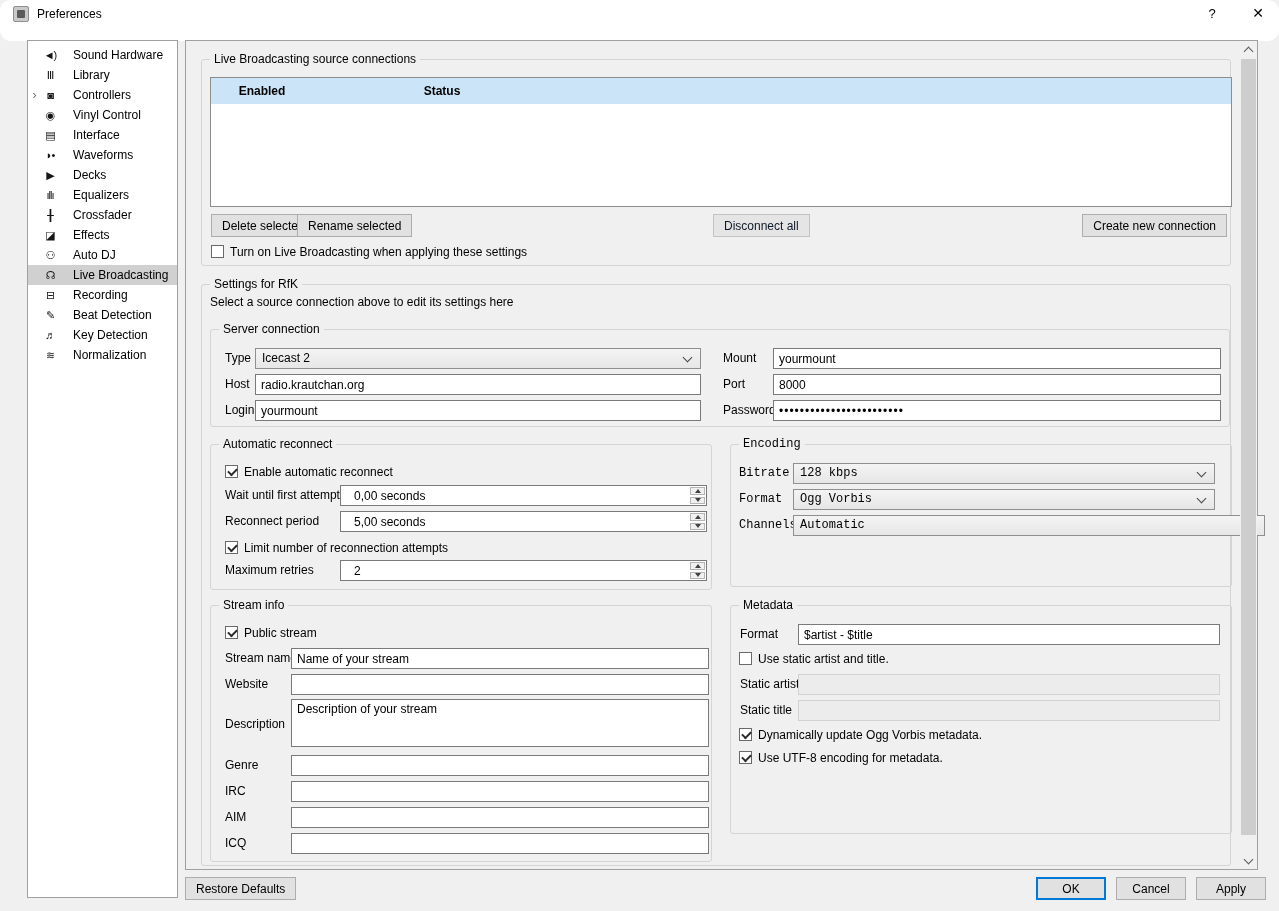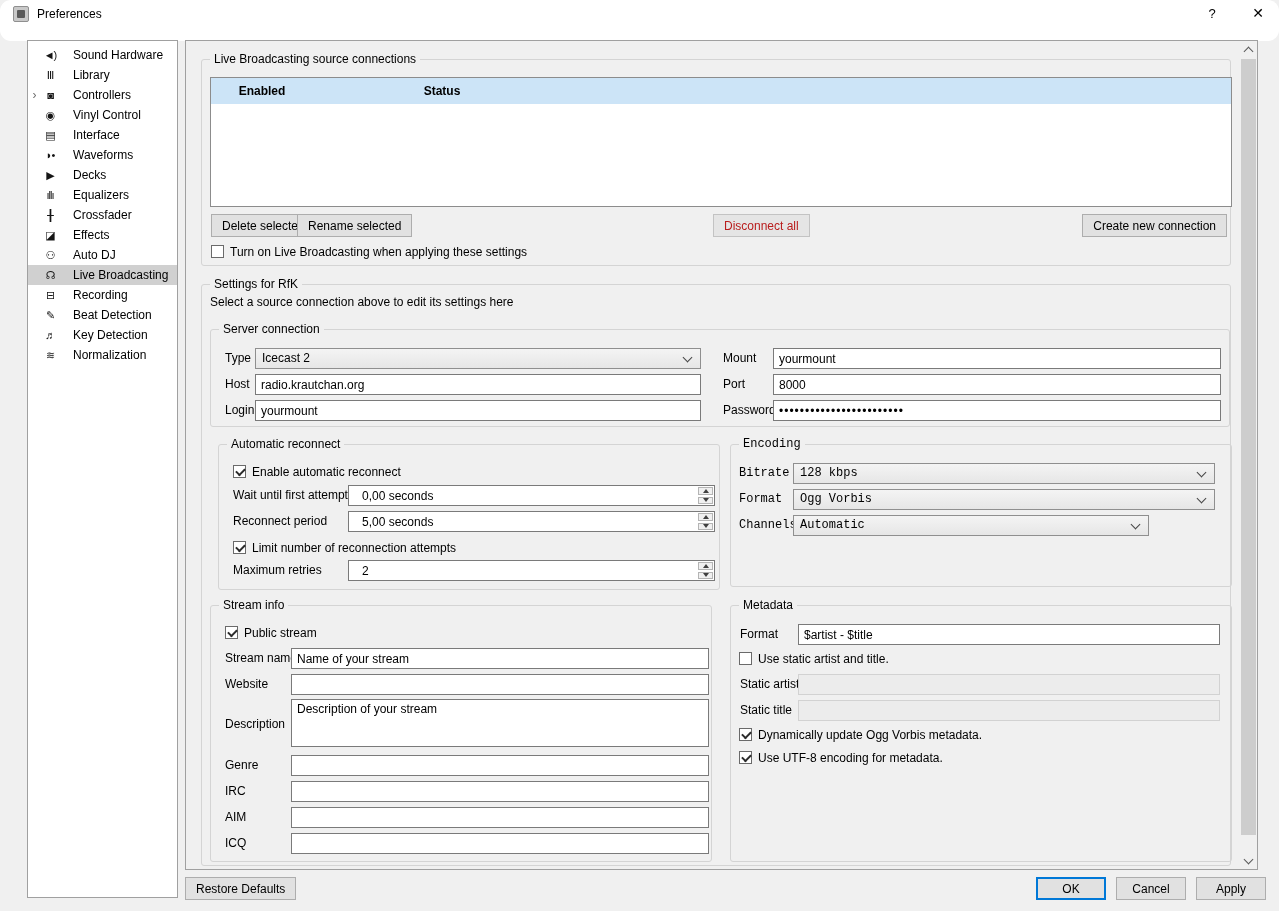--- a/index.html
+++ b/index.html
@@ -42,21 +42,21 @@
   .trow { display:flex; height:26px; background:#0078d7; color:#fff; }
   .td { line-height:26px; position:relative; }
   .c-en { width:102px; }
   .c-nm { width:660px; }
   .c-st { width:258px; text-align:center; }
   .td.c-nm { text-align:left; padding-left:8px; outline:1px dotted rgba(255,255,255,.9); outline-offset:-2px; }
   
   .btn { position:absolute; height:23px; background:#e1e1e1; border:1px solid #adadad;
     display:inline-flex; align-items:center; justify-content:center;
     padding:0 10px; font:inherit; white-space:nowrap; cursor:default; }
-  .btn.disabled { color:#b91c1c; border-color:#c3c3c3; background:#e5e5e5; }
+  .btn.disabled { color:#0f172a; border-color:#c3c3c3; background:#e5e5e5; }
   .btn.default { border:1px solid #0078d7; box-shadow:inset 0 0 0 1px #0078d7; }
   
   .cbrow { position:absolute; display:flex; align-items:center; height:15px; }
   .cb { width:13px; height:13px; border:1px solid #6a6a6a; background:#fff;
     display:inline-block; position:relative; flex:0 0 13px; }
   .cb.checked::after { content:""; position:absolute; left:2px; top:2px; width:7px; height:4px;
     border-left:2px solid #2b2b2b; border-bottom:2px solid #2b2b2b; transform:rotate(-45deg); }
   .cbl { margin-left:6px; white-space:nowrap; }
   
   .flabel { position:absolute; height:21px; line-height:21px; white-space:nowrap; }
@@ -218,21 +218,21 @@
       <span class="flabel" style="left:14px;top:44px;">Host</span>
       <input class="ti" style="left: 44px; top: 44px; width: 446px;" value="radio.krautchan.org">
       <span class="flabel" style="left:512px;top:44px;">Port</span>
       <input class="ti" style="left: 562px; top: 44px; width: 448px;" value="8000">
       <span class="flabel" style="left:14px;top:70px;">Login</span>
       <input class="ti" style="left: 44px; top: 70px; width: 446px;" value="yourmount">
       <span class="flabel" style="left:512px;top:70px;">Password</span>
       <input class="ti" style="left: 562px; top: 70px; width: 448px; letter-spacing: 1px;" value="••••••••••••••••••••••••">
     </div>
 
-    <div class="group" style="left:16px;top:159px;width:502px;height:146px;">
+    <div class="group" style="left:8px;top:159px;width:502px;height:146px;">
       <span class="legend">Automatic reconnect</span>
       <div class="cbrow" style="left:14px;top:19px;">
         <span class="cb checked"></span>
         <span class="cbl">Enable automatic reconnect</span>
       </div>
       <span class="flabel" style="left:14px;top:40px;">Wait until first attempt</span>
       <div class="spin" style="left:129px;top:40px;width:367px;">
         <input value="0,00 seconds" style="">
         <span class="btns">
             <span class="b up"></span>
@@ -261,21 +261,21 @@
       </div>
     </div>
 
     <div class="group" style="left:528px;top:159px;width:502px;height:143px;font-family:Liberation Mono, monospace;">
       <span class="legend">Encoding</span>
       <span class="flabel" style="left:8px;top:18px;">Bitrate</span>
       <div class="combo" style="left:62px;top:18px;width:422px;"><span>128 kbps</span><span class="chev"></span></div>
       <span class="flabel" style="left:8px;top:44px;">Format</span>
       <div class="combo" style="left:62px;top:44px;width:422px;"><span>Ogg Vorbis</span><span class="chev"></span></div>
       <span class="flabel" style="left:8px;top:70px;">Channels</span>
-      <div class="combo" style="left:62px;top:70px;width:356px;"><span>Automatic</span><span class="chev"></span></div>
+      <div class="combo" style="left:62px;top:70px;width:472px;"><span>Automatic</span><span class="chev"></span></div>
     </div>
 
     <div class="group" style="left:8px;top:320px;width:502px;height:257px;">
       <span class="legend">Stream info</span>
       <div class="cbrow" style="left:14px;top:19px;">
         <span class="cb checked"></span>
         <span class="cbl">Public stream</span>
       </div>
       <span class="flabel" style="left:14px;top:42px;">Stream name</span>
       <input class="ti" style="left: 80px; top: 42px; width: 418px;" value="Name of your stream">
@@ -286,21 +286,21 @@
       <span class="flabel" style="left:14px;top:149px;">Genre</span>
       <input class="ti" style="left: 80px; top: 149px; width: 418px;" value="">
       <span class="flabel" style="left:14px;top:175px;">IRC</span>
       <input class="ti" style="left: 80px; top: 175px; width: 418px;" value="">
       <span class="flabel" style="left:14px;top:201px;">AIM</span>
       <input class="ti" style="left: 80px; top: 201px; width: 418px;" value="">
       <span class="flabel" style="left:14px;top:227px;">ICQ</span>
       <input class="ti" style="left: 80px; top: 227px; width: 418px;" value="">
     </div>
 
-    <div class="group" style="left:528px;top:320px;width:502px;height:257px;">
+    <div class="group" style="left:528px;top:320px;width:502px;height:229px;">
       <span class="legend">Metadata</span>
       <span class="flabel" style="left:9px;top:18px;">Format</span>
       <input class="ti" style="left: 67px; top: 18px; width: 422px;" value="$artist - $title">
       <div class="cbrow" style="left:8px;top:45px;">
         <span class="cb"></span>
         <span class="cbl">Use static artist and title.</span>
       </div>
       <span class="flabel" style="left:9px;top:68px;">Static artist</span>
       <input class="ti dis" style="left: 67px; top: 68px; width: 422px;" value="">
       <span class="flabel" style="left:9px;top:94px;">Static title</span>

